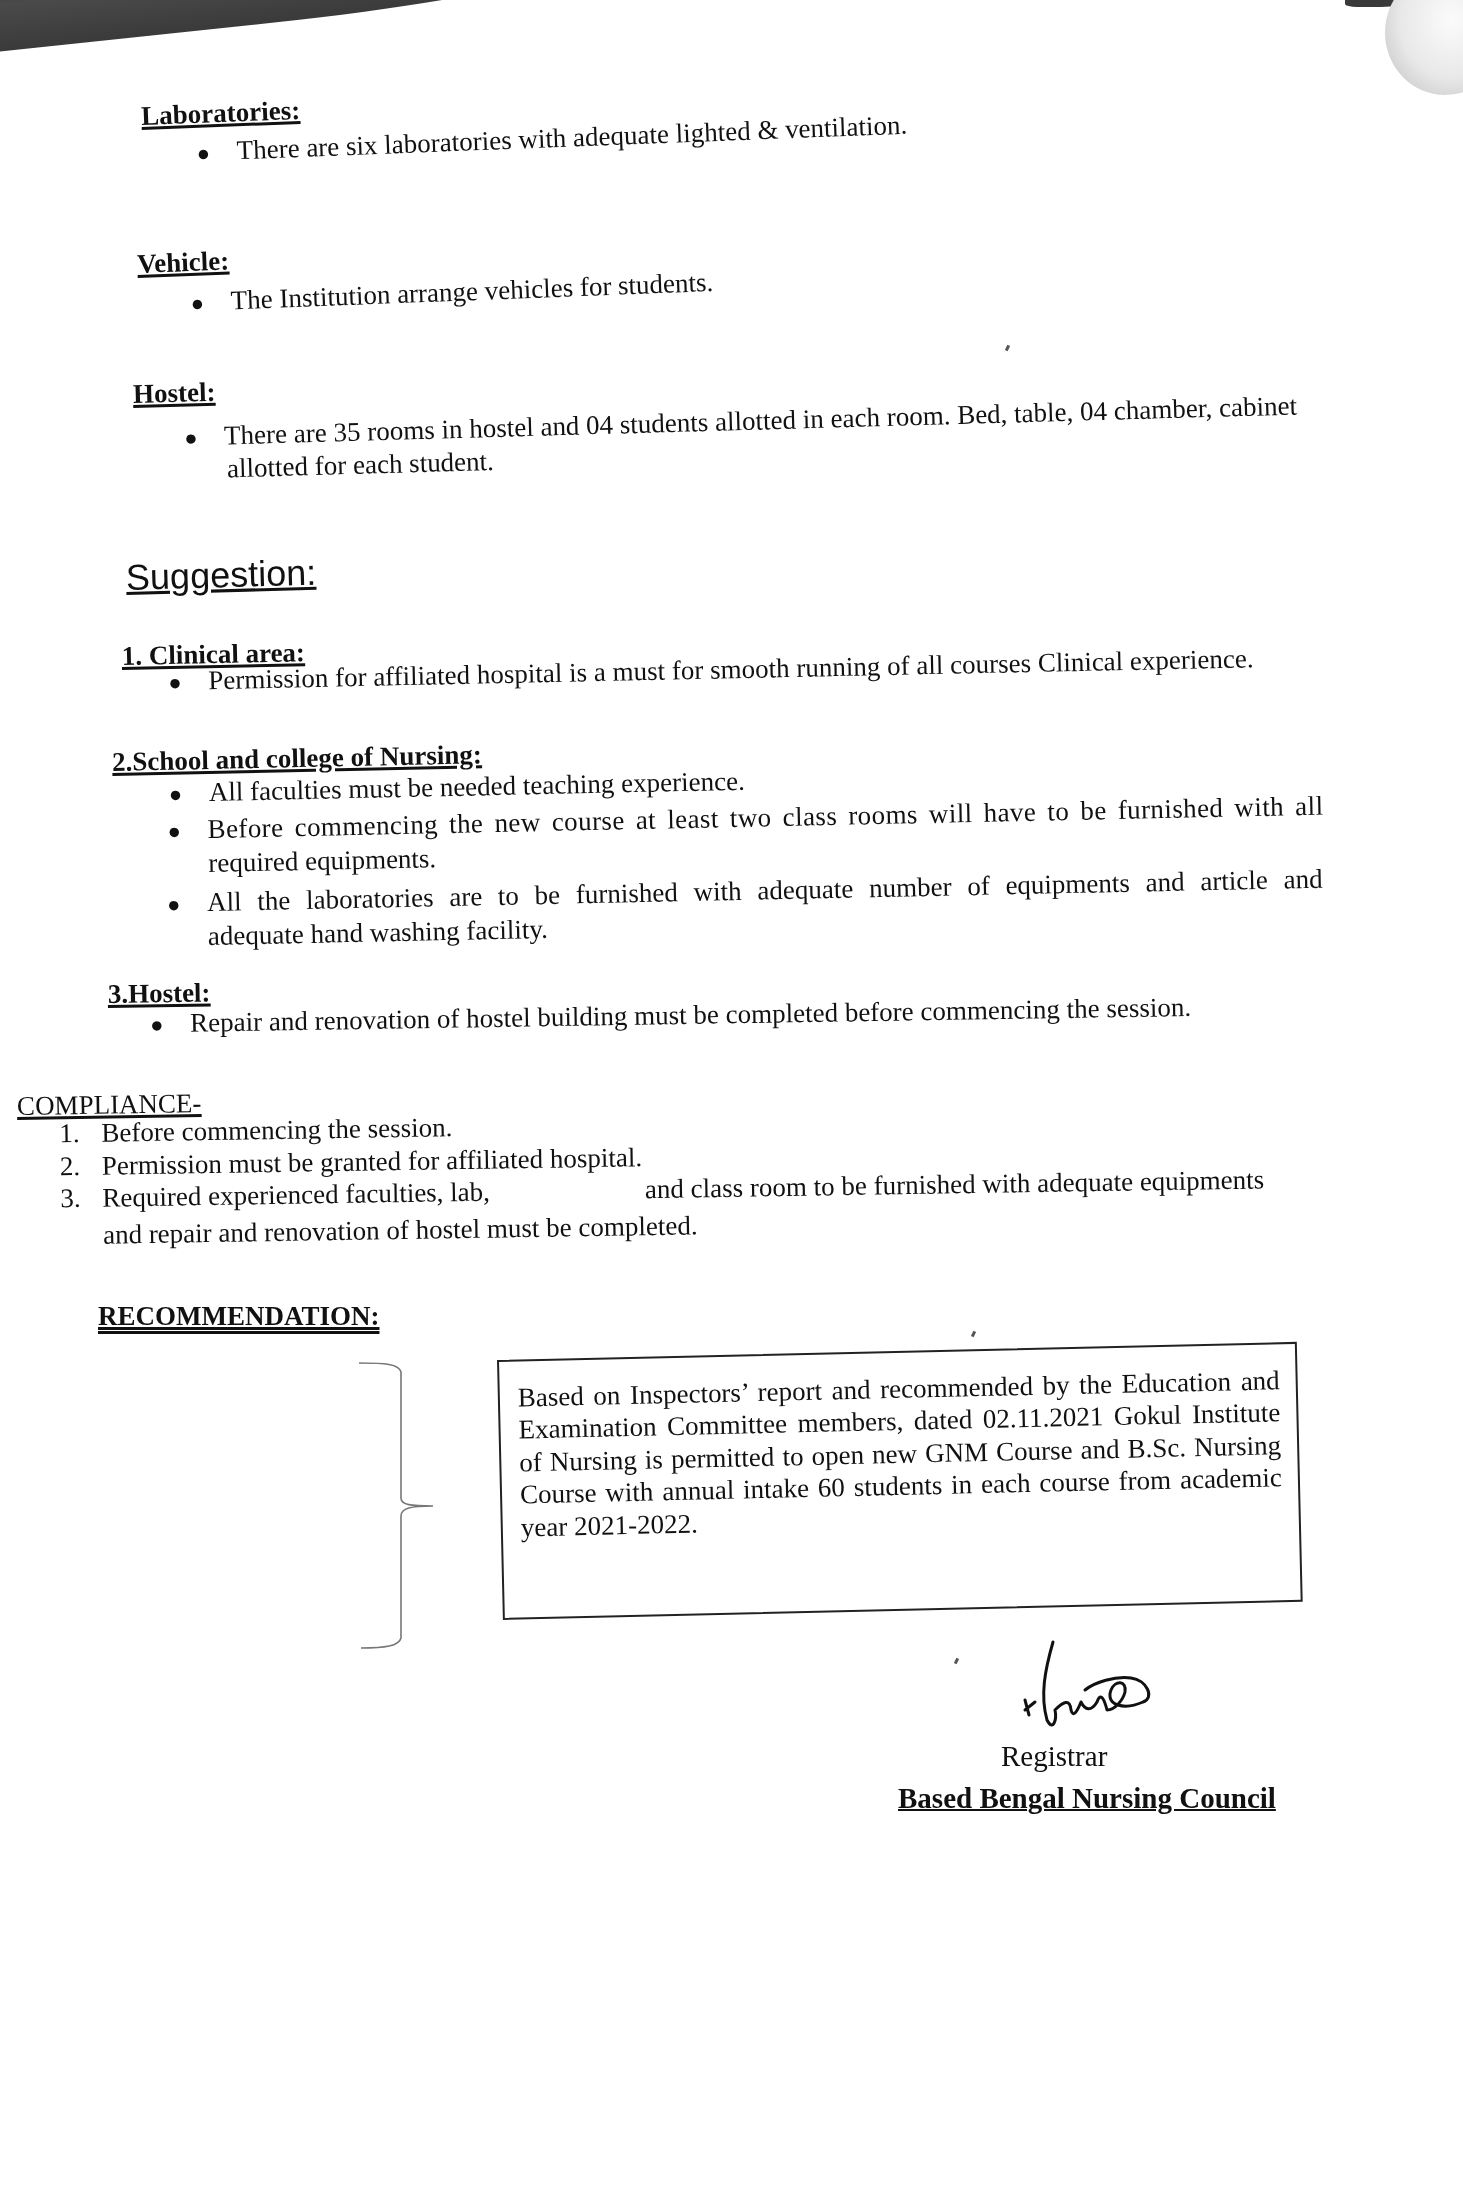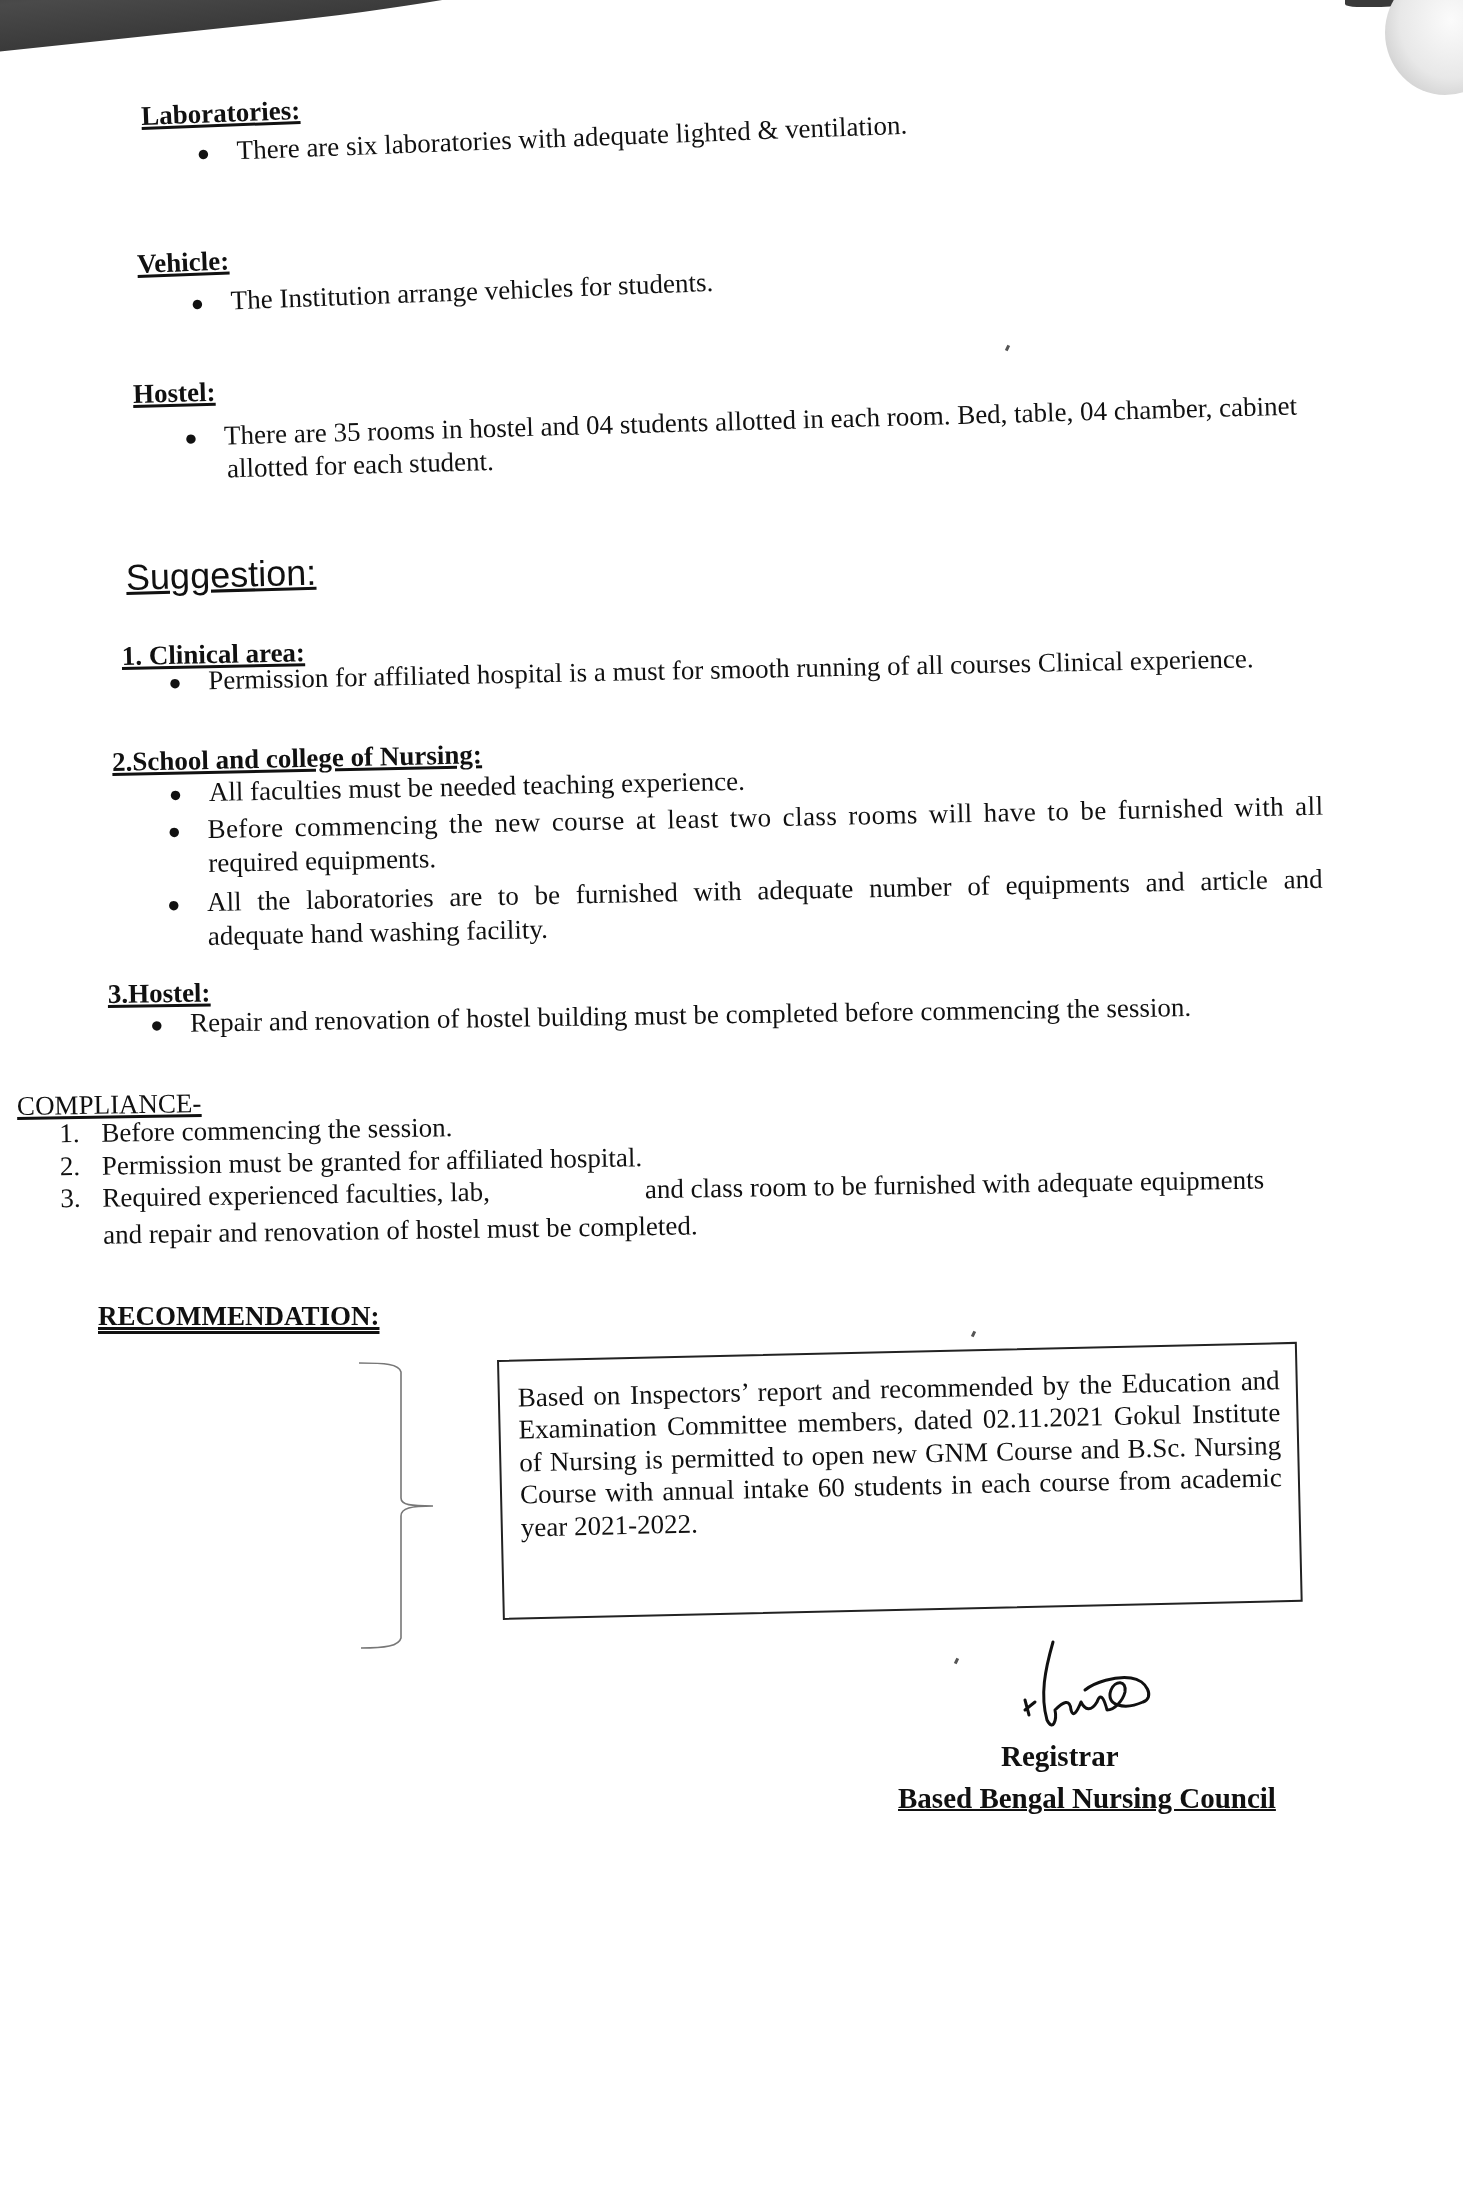--- a/index.html
+++ b/index.html
@@ -53,21 +53,21 @@
     padding: 20px 16px 10px 18px;
     font-size: 27px; line-height: 1.2; text-align: justify;
     white-space: normal;
   }
   .rec-box p { margin: 0; text-align-last: left; }
 
   .brace { position: absolute; left: 355px; top: 1360px; }
 
   .sig { position: absolute; left: 1015px; top: 1640px; }
   .registrar {
-    position: absolute; left: 1001px; top: 1740px; font-weight: bold; font-size: 29px;
+    position: absolute; left: 1001px; top: 1740px; font-weight: normal; font-size: 29px;
   }
   .council {
     position: absolute; left: 898px; top: 1782px; font-weight: bold; font-size: 29px;
     text-decoration: underline; text-decoration-thickness: 2px;
   }
   .speck { position: absolute; width: 3px; height: 6px; background: #555; transform: rotate(25deg); }
 </style>
 </head>
 <body>
 

